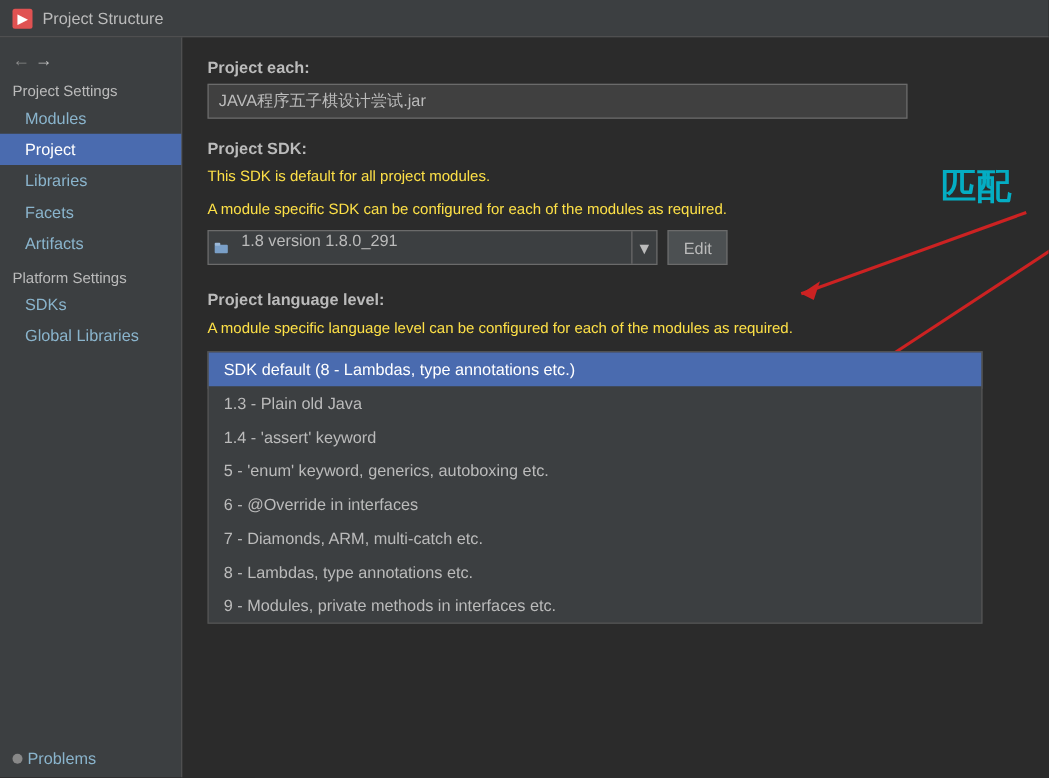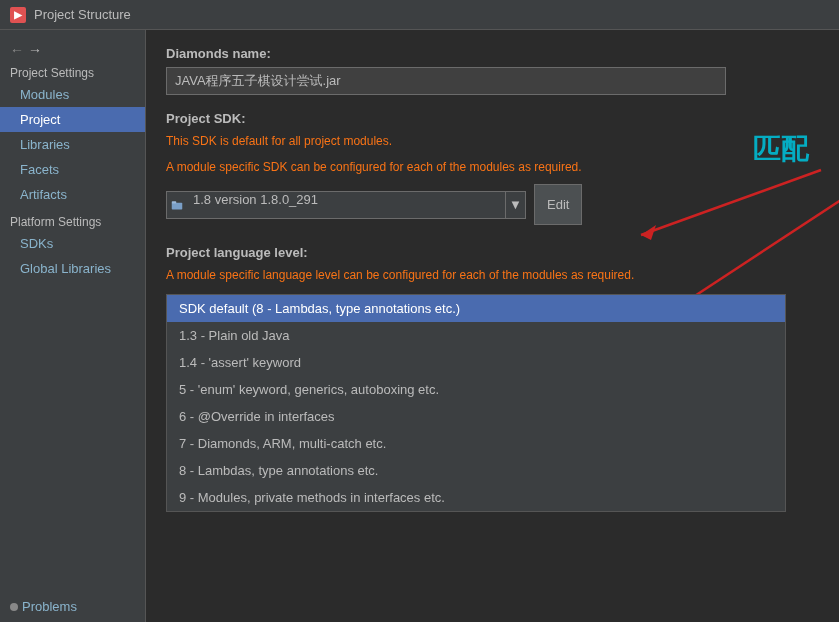--- a/index.html
+++ b/index.html
@@ -111,21 +111,21 @@
       font-size: 13px;
       height: 28px;
     }
 
     .sdk-section {
       margin-top: 16px;
     }
 
     .sdk-description {
       font-size: 12px;
-      color: #f97316;
+      color: #fde047;
       line-height: 1.5;
       margin-bottom: 8px;
     }
 
     .sdk-row {
       display: flex;
       align-items: center;
       gap: 8px;
     }
 
@@ -161,21 +161,21 @@
       justify-content: center;
       color: #bbbbbb;
       border-left: 1px solid #6b6b6b;
     }
 
     .edit-button {
       background: #4c5052;
       border: 1px solid #6b6b6b;
       color: #bbbbbb;
       padding: 4px 12px;
-      height: 41px;
+      height: 28px;
       cursor: pointer;
       font-size: 13px;
     }
 
     .lang-section {
       margin-top: 20px;
     }
 
     
     .lang-dropdown-closed {
@@ -316,21 +316,21 @@
 
     <div class="problems-bar">
       <span class="problems-dot"></span>
       <span>Problems</span>
     </div>
   </div>
 
   <div class="content">
 
     
-    <div class="field-label">Diamonds name:</div>
+    <div class="field-label">Project each:</div>
     <input type="text" class="text-input" value="JAVA程序五子棋设计尝试.jar" style="">
 
     
     <div class="sdk-section">
       <div class="field-label">Project SDK:</div>
       <div class="sdk-description">This SDK is default for all project modules.</div>
       <div class="sdk-description">A module specific SDK can be configured for each of the modules as required.</div>
 
       <div class="sdk-row">
         <div class="sdk-dropdown">

